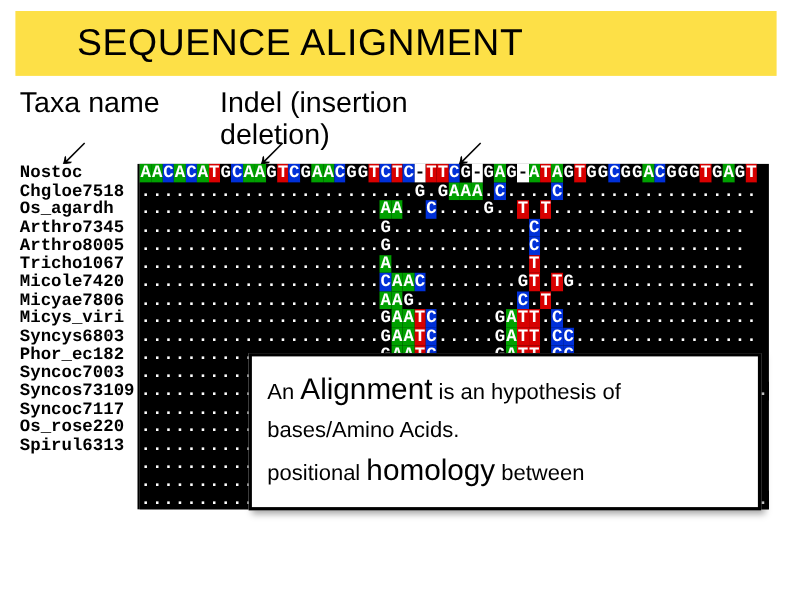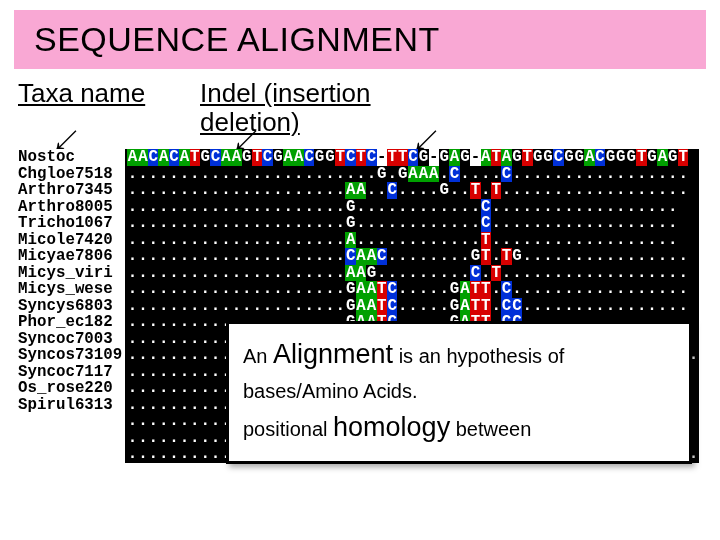--- a/index.html
+++ b/index.html
@@ -5,22 +5,22 @@
   body {
     margin: 0;
     padding: 0;
     width: 720px;
     height: 540px;
     font-family: Arial, sans-serif;
     background: #fff;
     overflow: hidden;
   }
   .title-bar {
-    background: #f9a8d4;
-    padding: 10px 20px;
+    background: #fde047;
+    padding: 10px 56px;
     margin: 10px 14px 6px 14px;
   }
   .title-bar h1 {
     margin: 0;
     font-size: 34px;
     font-weight: 400;
     letter-spacing: 0.5px;
     color: #000;
   }
   .labels-row {
@@ -28,21 +28,20 @@
     padding: 4px 18px 0 18px;
     font-size: 26px;
     position: relative;
     height: 70px;
   }
   .label-group {
     display: flex;
     flex-direction: column;
     align-items: flex-start;
     margin-right: 12px;
-    text-decoration: underline;
   }
   .label-text {
     white-space: pre-line;
     line-height: 1.1;
   }
   .arrow {
     position: absolute;
     font-size: 34px;
     font-weight: 900;
     transform: rotate(45deg) scaleY(1.4);
@@ -131,27 +130,27 @@
   </div>
   <div class="arrow a1">↓</div>
   <div class="arrow a2">↓</div>
   <div class="arrow a3">↓</div>
 </div>
 
 <div class="alignment">
   <div class="taxa-col" id="taxa-col">
       <div>Nostoc</div>
       <div>Chgloe7518</div>
+      <div>Os_agardh</div>
       <div>Arthro7345</div>
       <div>Arthro8005</div>
       <div>Tricho1067</div>
       <div>Micole7420</div>
       <div>Micyae7806</div>
       <div>Micys_viri</div>
-      <div>Micys_wese</div>
       <div>Syncys6803</div>
       <div>Phor_ec182</div>
       <div>Syncoc7003</div>
       <div>Syncos73109</div>
       <div>Syncoc7117</div>
       <div>Os_rose220</div>
       <div>Spirul6313</div>
     </div>
   <div class="seq-col" id="seq-col">
       <div class="seq-row">

